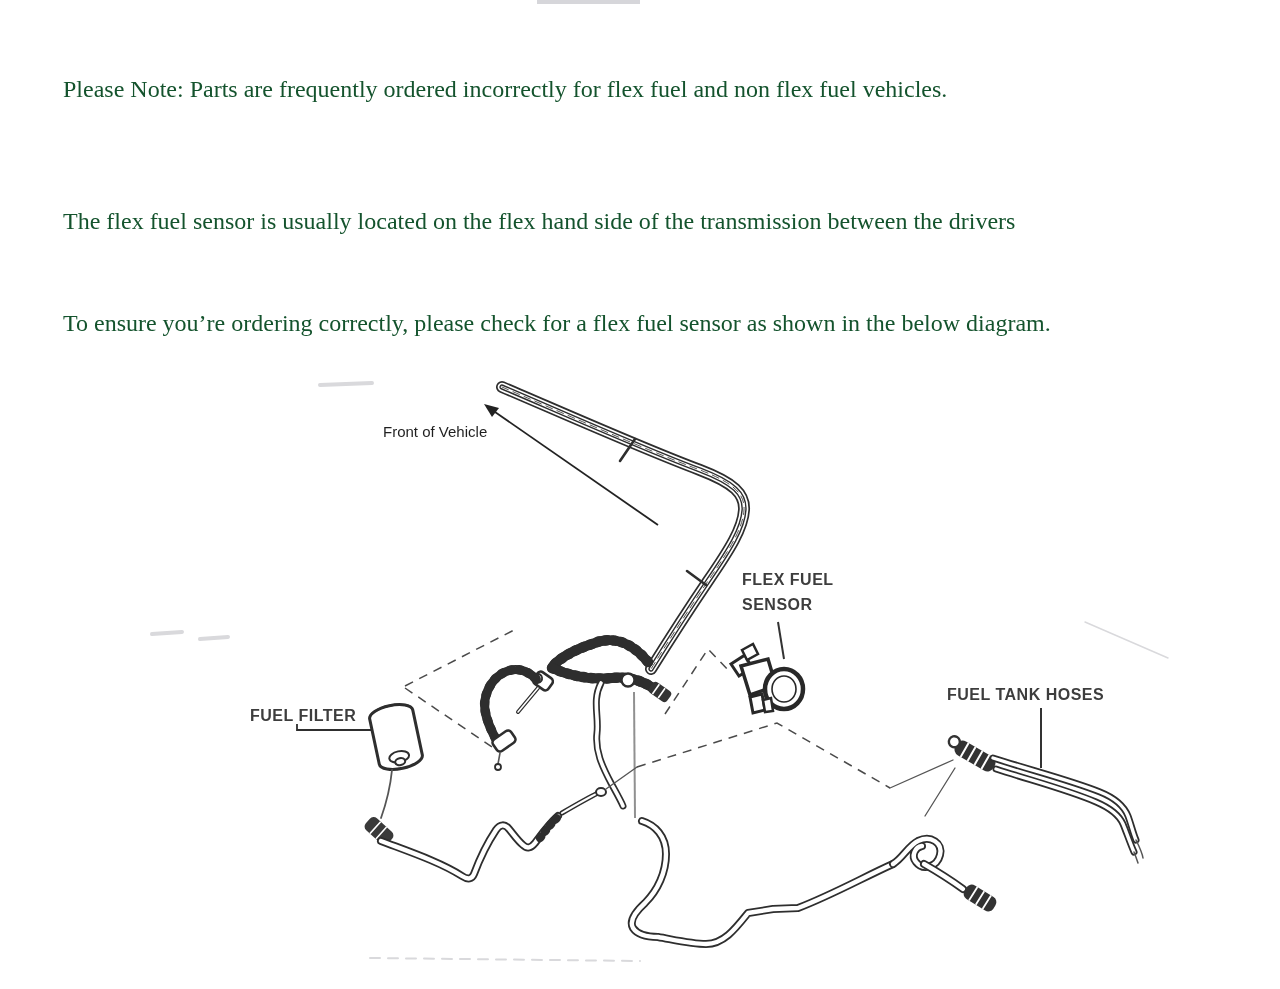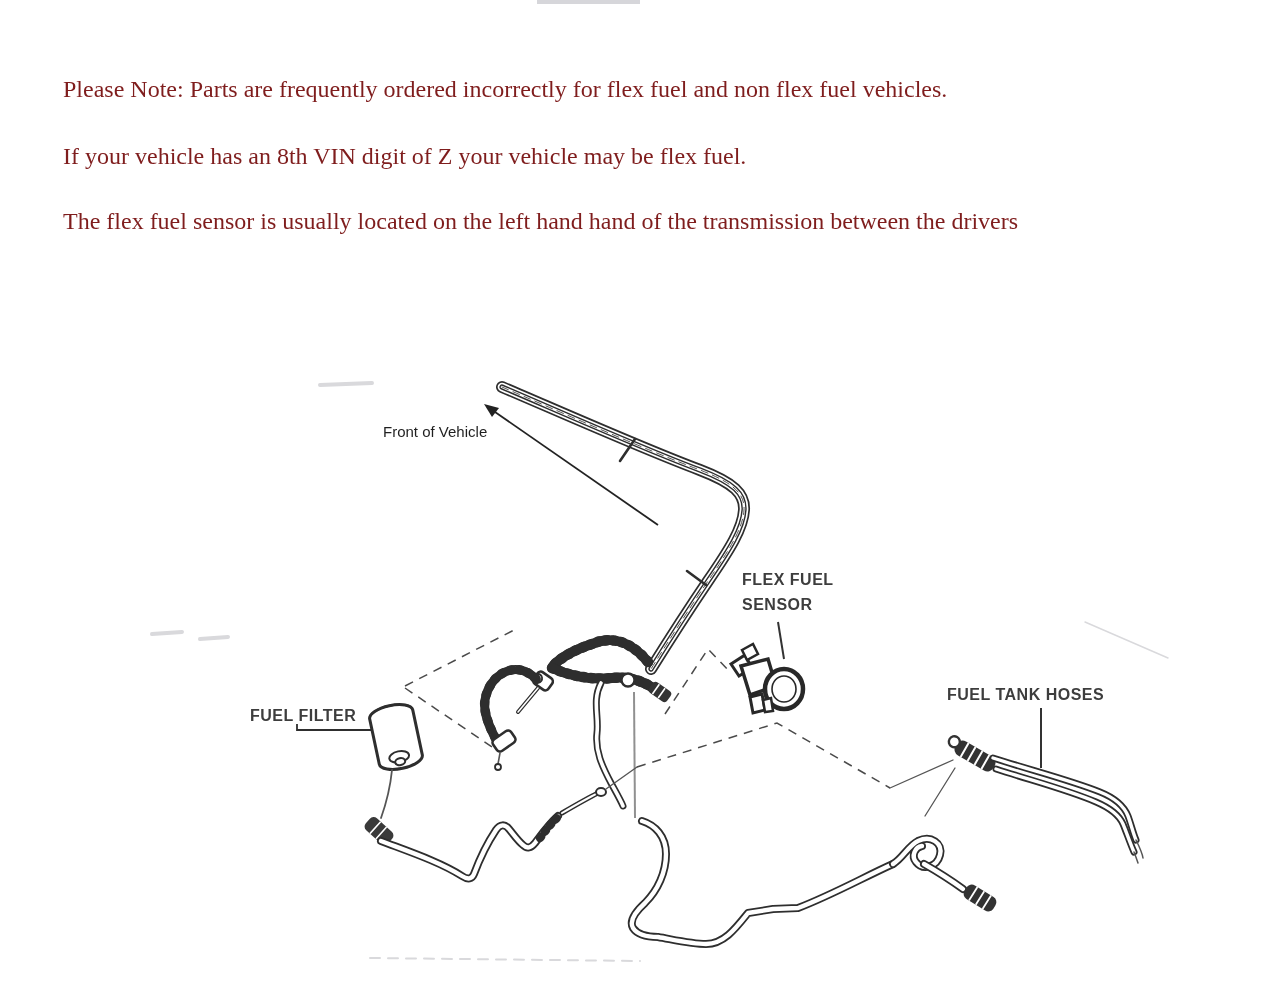--- a/index.html
+++ b/index.html
@@ -2,45 +2,45 @@
 <html><head>
 <meta charset="utf-8">
 <style>
   html,body{margin:0;padding:0;background:#ffffff;}
   #page{
     position:relative;width:1280px;height:989px;background:#ffffff;overflow:hidden;
     font-family:"Liberation Serif", serif;
   }
   .topbar{position:absolute;left:537px;top:0;width:103px;height:4px;background:#d6d6da;}
   .para{
-    position:absolute;left:63px;color:#7f1d1d;font-size:24px;line-height:34px;
+    position:absolute;left:63px;color:#14532d;font-size:24px;line-height:34px;
     font-family:"Liberation Serif", serif;white-space:nowrap;
   }
   #diagram{position:absolute;left:0;top:0;width:1280px;height:989px;}
 
   
   .ln   {fill:none;stroke:#2e2e2e;stroke-linecap:round;stroke-linejoin:round;}
   .wh   {fill:none;stroke:#ffffff;stroke-linecap:round;stroke-linejoin:round;}
   .thin {fill:none;stroke:#555555;stroke-linecap:round;}
   .dash {fill:none;stroke:#4a4a4a;stroke-width:1.5;stroke-dasharray:9 7;}
   .faint{fill:none;stroke:#d9d9dc;stroke-linecap:round;}
   .lbl  {font-family:"Liberation Sans", sans-serif;font-weight:bold;font-size:16px;fill:#3d3d3d;letter-spacing:.5px;}
   .lbl2 {font-family:"Liberation Sans", sans-serif;font-size:15px;fill:#1f1f1f;}
 </style>
 </head>
 <body>
 
 <div id="page">
   <div class="topbar"></div>
 
   <div class="para" style="top:72px">Please Note: Parts are frequently ordered incorrectly for flex fuel and non flex fuel vehicles.</div>
-  <div class="para" style="top:139px">If your vehicle has an 8th VIN digit of Z your vehicle may be flex fuel.</div>
   <div class="para" style="top:204px">
-    <div>The flex fuel sensor is usually located on the left hand hand of the transmission between the drivers</div>
+    <div>The flex fuel sensor is usually located on the flex hand side of the transmission between the drivers</div>
   </div>
+  <div class="para" style="top:306px">To ensure you’re ordering correctly, please check for a flex fuel sensor as shown in the below diagram.</div>
 
   <svg id="diagram" viewBox="0 0 1280 989">
 
     <g>
       <path class="faint" stroke-width="4" d="M320,385 L372,383"></path>
       <path class="faint" stroke-width="4" d="M152,634 L182,632"></path>
       <path class="faint" stroke-width="4" d="M200,639 L228,637"></path>
       <path class="faint" stroke-width="2" stroke-dasharray="10 8" d="M370,958 L640,961"></path>
       <path class="faint" stroke-width="1.4" d="M1085,622 L1168,658"></path>
     </g>

